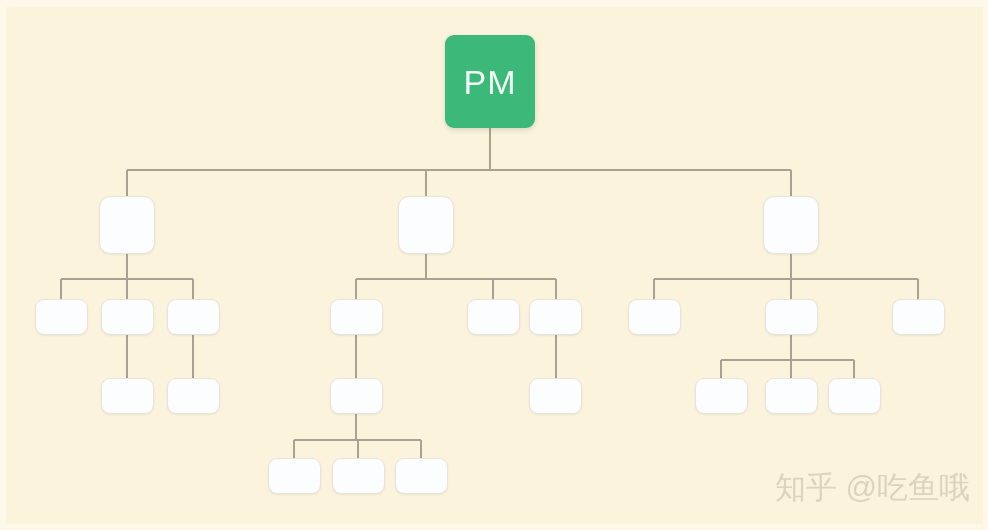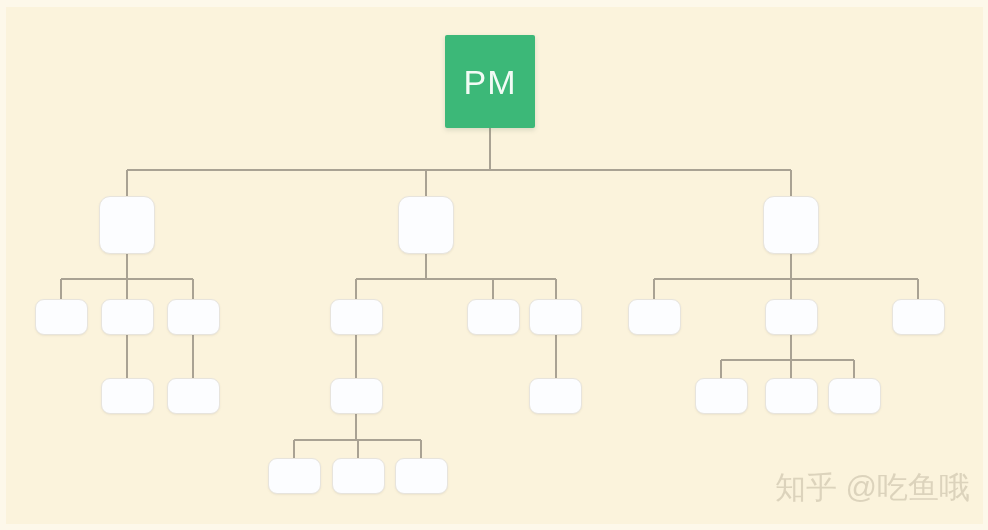--- a/index.html
+++ b/index.html
@@ -51,21 +51,21 @@
     position: absolute;
     box-sizing: border-box;
     border-radius: 9px;
     background: #fcfdff;
     border: 1.5px solid #e7e4dd;
     box-shadow: 0 1px 2px rgba(120,110,85,0.10);
   }
   .node.root {
     background: #3cb878;
     border: none;
-    border-radius: 2px;
+    border-radius: 9px;
     box-shadow: 0 2px 5px rgba(90,120,95,0.22);
     display: flex;
     align-items: center;
     justify-content: center;
   }
   .node.root .root-label {
     color: #f2fbf5;
     font-size: 34px;
     letter-spacing: 1px;
     line-height: 1;

